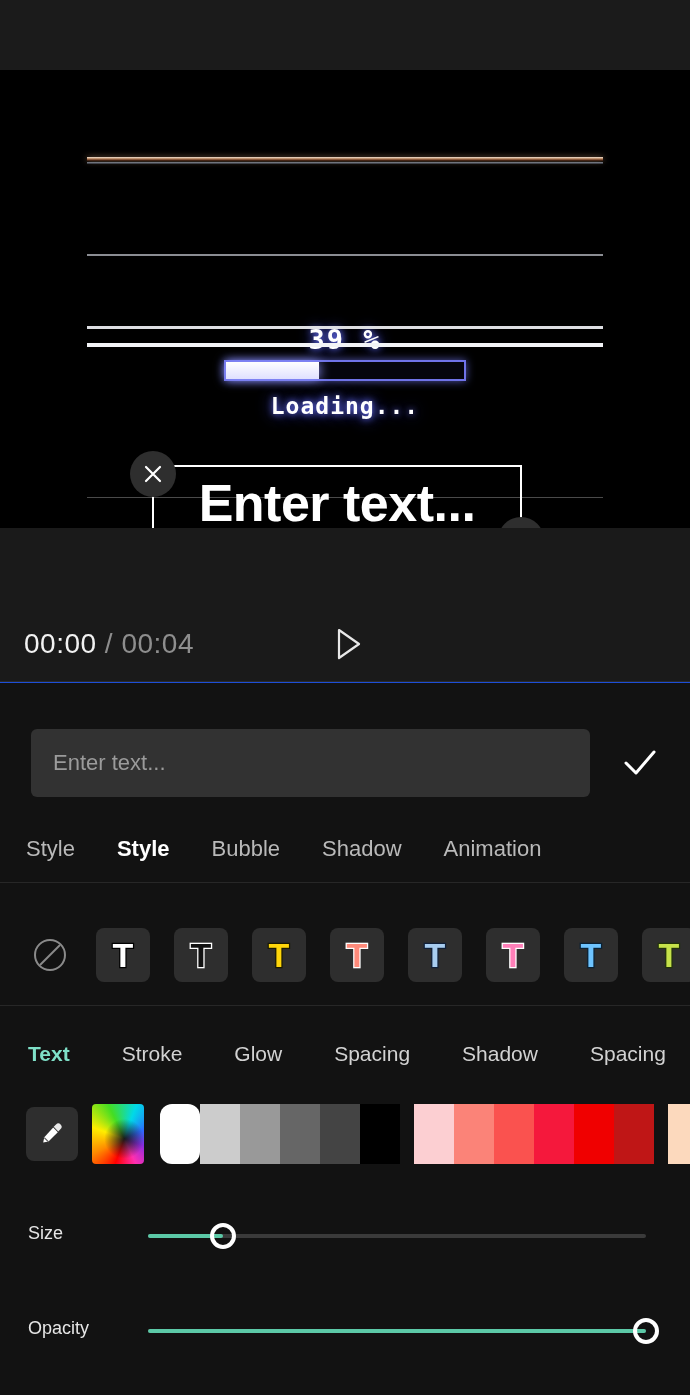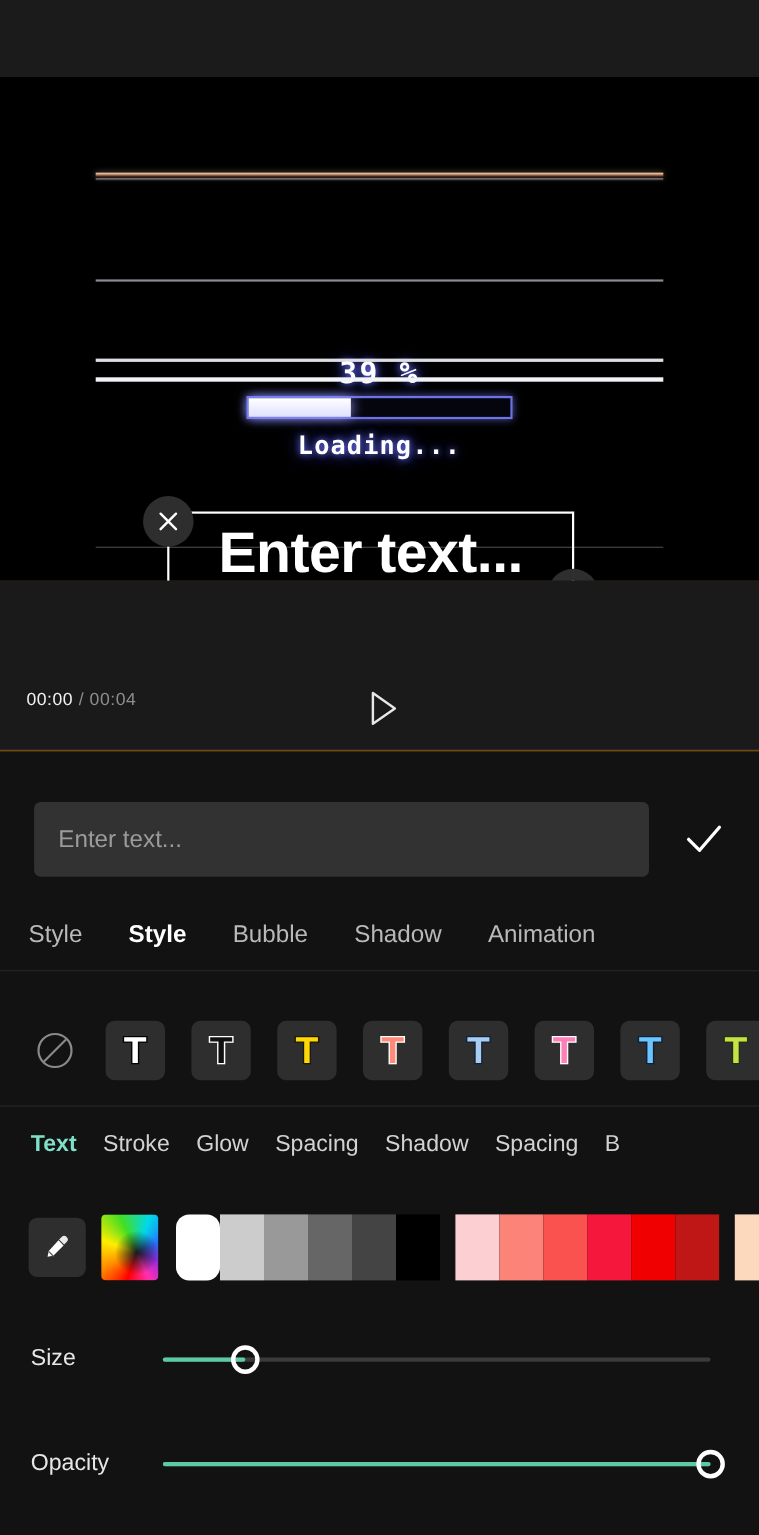--- a/index.html
+++ b/index.html
@@ -2,21 +2,21 @@
 <html><head>
 <meta charset="utf-8">
 <style>
   * { margin:0; padding:0; box-sizing:border-box; }
   html, body {
     width:690px; height:1395px;
     background:#000;
     font-family:"Liberation Sans", sans-serif;
     overflow:hidden;
   }
-  #app { position:relative; width:690px; height:1395px; background:#a16207; }
+  #app { position:relative; width:690px; height:1395px; background:#1d4ed8; }
 
   
   .topbar { position:absolute; left:0; top:0; width:690px; height:70px; background:#1b1b1b; }
 
   
   .preview {
     position:absolute; left:0; top:70px; width:690px; height:458px;
     background:#000; overflow:hidden;
   }
   .scanline { position:absolute; left:87px; width:516px; }
@@ -75,21 +75,21 @@
   .handle-size { right:-22px; bottom:-22px; }
   .handle svg { display:block; }
 
   
   .playback {
     position:absolute; left:0; top:528px; width:690px; height:154px;
     background:#1a1a1a; border-bottom:1px solid #2a2a2a;
   }
   .time {
     position:absolute; left:24px; top:100px;
-    font-size:16px; letter-spacing:.5px;text-align:right;
+    font-size:28px; letter-spacing:.5px;text-align:right;
   }
   .time .cur { color:#f2f2f2; }
   .time .sep, .time .dur { color:#8e8e8e; }
   .play-btn { position:absolute; left:327px; top:96px; width:40px; height:40px; }
 
   
   .panel { position:absolute; left:0; top:683px; width:690px; height:712px; background:#121212; }
 
   .input-row { position:absolute; left:0; top:46px; width:690px; height:68px; }
   .text-input {
@@ -119,21 +119,21 @@
   .preset {
     width:54px; height:54px; flex:none; border-radius:8px; background:#2e2e2e;
     display:flex; align-items:center; justify-content:center;
     font-size:34px; font-weight:700; line-height:1;
     font-family:"Liberation Sans", sans-serif;
   }
 
   
   .tabs-sub {
     position:absolute; left:0; top:345px; width:690px; height:52px;
-    display:flex; padding-left:28px; gap:24px; overflow:hidden;
+    display:flex; align-items:center; padding-left:28px; gap:52px; overflow:hidden;
   }
   .tab-s { font-size:21px; color:#d2d2d2; white-space:nowrap; }
 
   
   .swatch-row {
     position:absolute; left:0; top:420px; width:690px; height:62px;
     display:flex; align-items:center; overflow:hidden;
   }
   .sw-tool {
     width:52px; height:54px; margin-left:26px; flex:none; border-radius:8px;
@@ -148,21 +148,21 @@
   }
   .sw-list { display:flex; align-items:center; margin-left:16px; }
   .sw { width:40px; height:60px; flex:none; }
   .sw.selected { border-radius:12px; }
   .sw-gap { width:14px; height:60px; flex:none; background:#121212; }
 
   
   .slider-row { position:absolute; left:0; width:690px; height:40px; }
   .slider-row.size    { top:534px; }
   .slider-row.opacity { top:629px; }
-  .sl-label { position:absolute; left:28px; top:6px; font-size:21px; color:#e6e6e6; }
+  .sl-label { position:absolute; left:28px; top:6px; font-size:18px; color:#e6e6e6; }
   .sl-track {
     position:absolute; left:148px; top:17px; width:498px; height:4px;
     border-radius:2px; background:#3a3a3a;
   }
   .sl-fill { position:absolute; left:0; top:0; height:4px; border-radius:2px; }
   .sl-thumb {
     position:absolute; top:-11px; width:26px; height:26px; border-radius:50%;
     border:4px solid #ffffff; background:transparent; margin-left:-13px;
   }
 </style>

